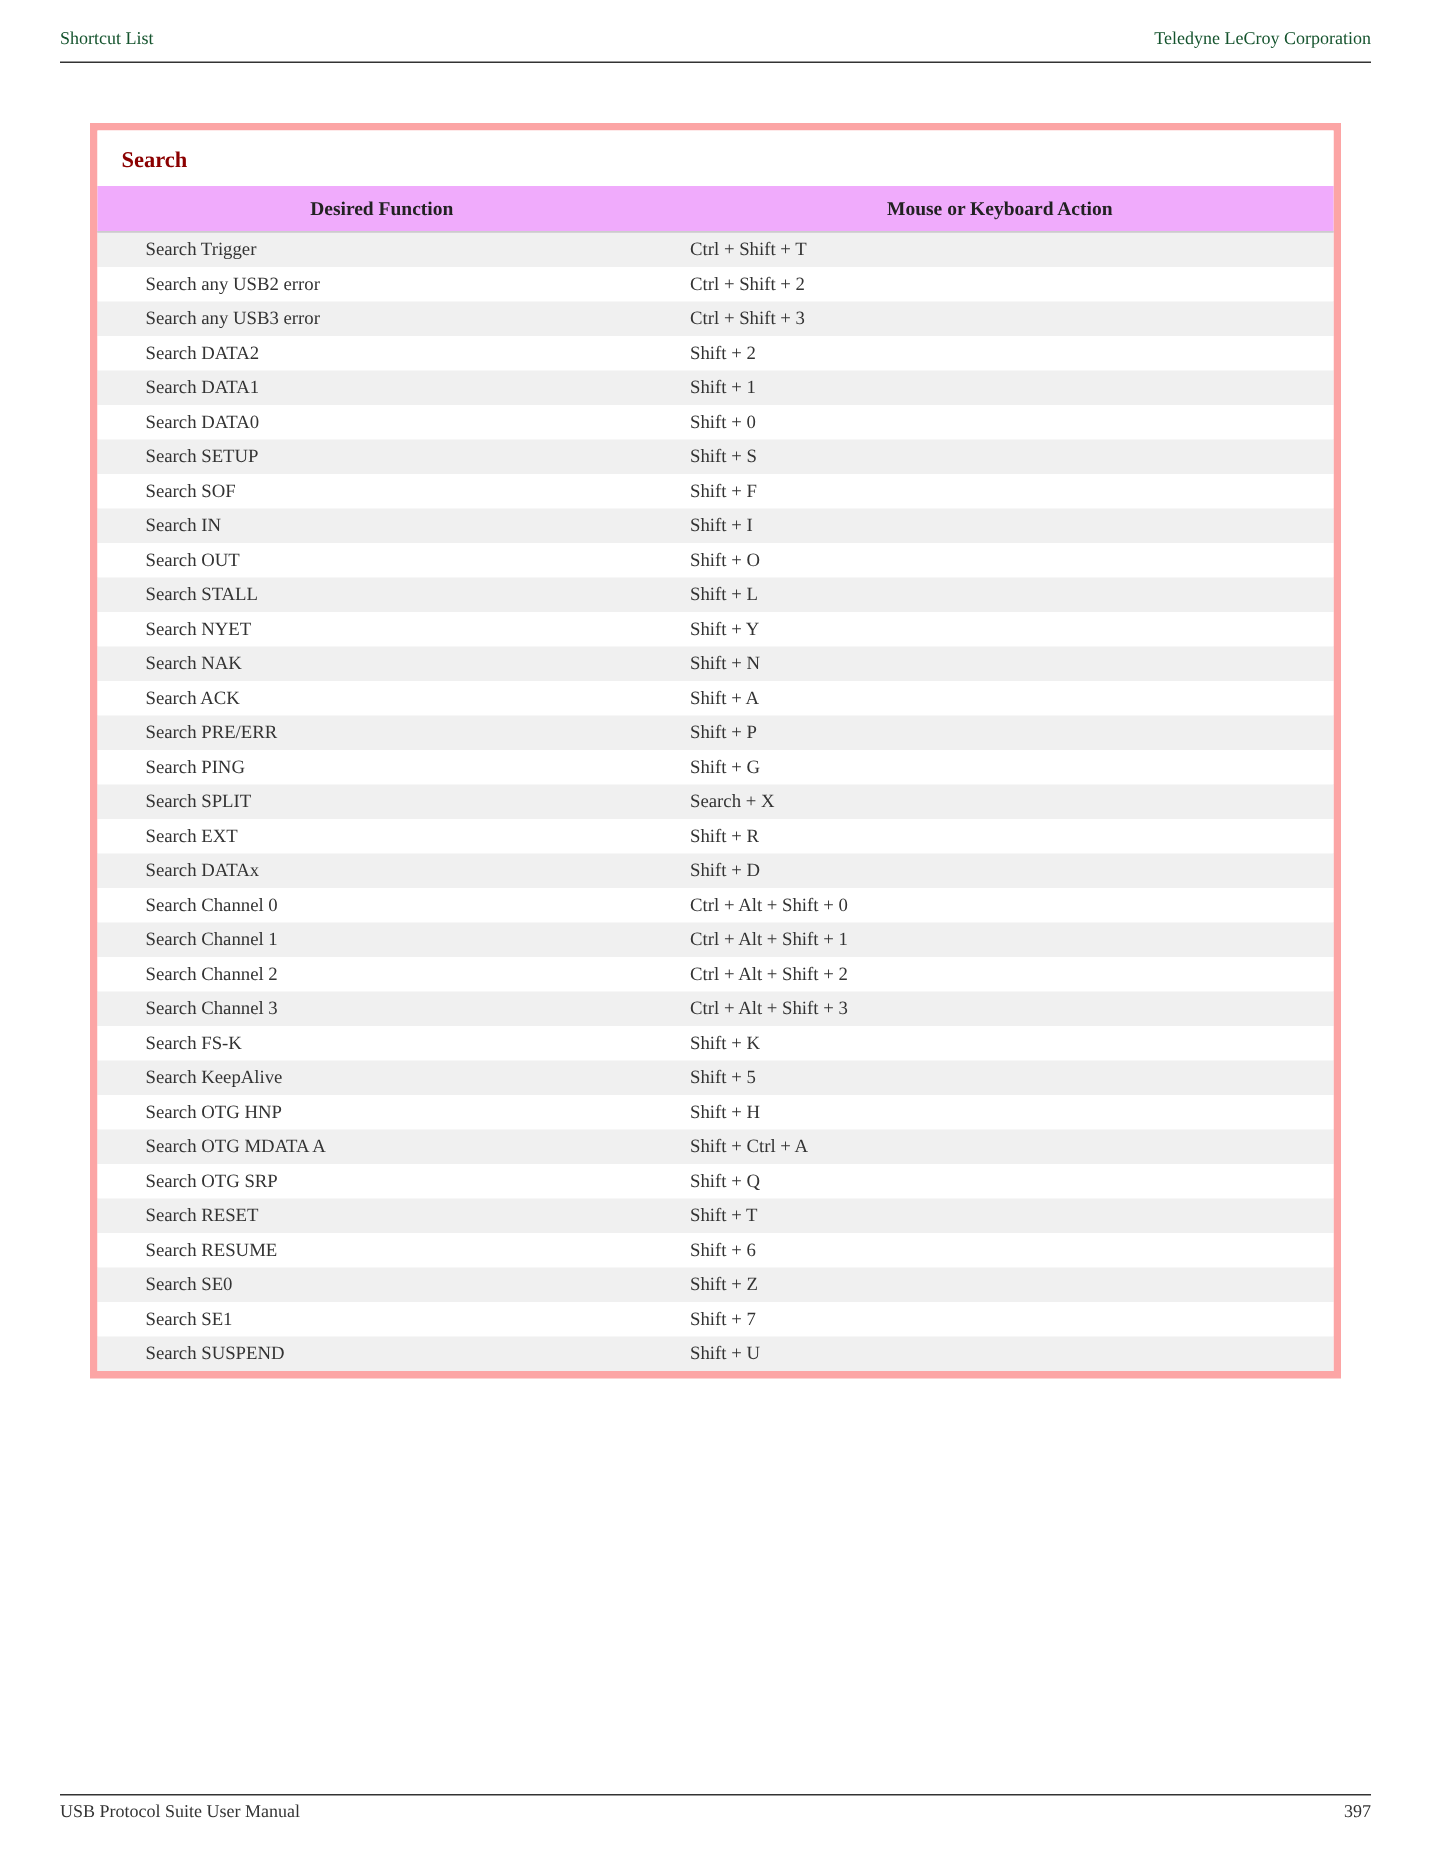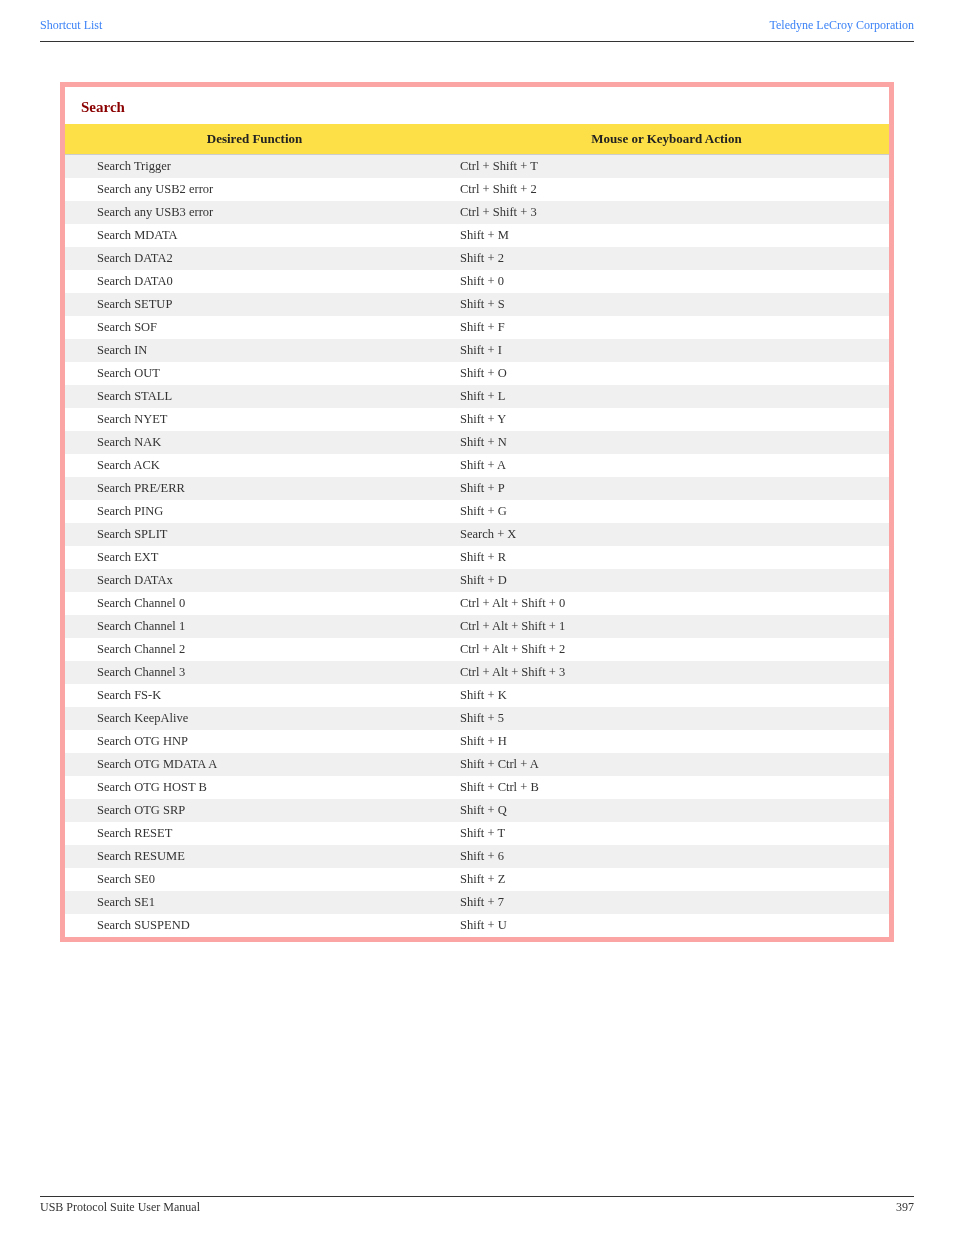--- a/index.html
+++ b/index.html
@@ -10,21 +10,21 @@
       color: #222;
       width: 954px;
       min-height: 1235px;
       position: relative;
     }
     .page-header {
       display: flex;
       justify-content: space-between;
       padding: 18px 40px 8px 40px;
       font-size: 12px;
-      color: #3b82f6;
+      color: #14532d;
     }
     .page-header-divider {
       border: none;
       border-top: 1px solid #333;
       margin: 0 40px;
     }
     .page-content {
       padding: 30px 60px 40px 60px;
     }
     .table-container {
@@ -37,21 +37,21 @@
       font-size: 15px;
       padding: 12px 16px 8px 16px;
       background: #fff;
     }
     table {
       width: 100%;
       border-collapse: collapse;
       font-size: 12.5px;
     }
     thead tr {
-      background: #fde047;
+      background: #f0abfc;
     }
     th {
       font-weight: bold;
       text-align: center;
       padding: 7px 12px;
       border-bottom: 1px solid #ccc;
       font-size: 13px;
     }
     tbody tr:nth-child(odd) {
       background: #f0f0f0;
@@ -118,28 +118,28 @@
           </tr>
           <tr>
             <td>Search any USB2 error</td>
             <td>Ctrl + Shift + 2</td>
           </tr>
           <tr>
             <td>Search any USB3 error</td>
             <td>Ctrl + Shift + 3</td>
           </tr>
           <tr>
-            <td>Search MDATA</td>
-            <td>Shift + M</td>
-          </tr>
-          <tr>
             <td>Search DATA2</td>
             <td>Shift + 2</td>
           </tr>
           <tr>
+            <td>Search DATA1</td>
+            <td>Shift + 1</td>
+          </tr>
+          <tr>
             <td>Search DATA0</td>
             <td>Shift + 0</td>
           </tr>
           <tr>
             <td>Search SETUP</td>
             <td>Shift + S</td>
           </tr>
           <tr>
             <td>Search SOF</td>
             <td>Shift + F</td>
@@ -212,24 +212,20 @@
             <td>Search KeepAlive</td>
             <td>Shift + 5</td>
           </tr>
           <tr>
             <td>Search OTG HNP</td>
             <td>Shift + H</td>
           </tr>
           <tr>
             <td>Search OTG MDATA A</td>
             <td>Shift + Ctrl + A</td>
-          </tr>
-          <tr>
-            <td>Search OTG HOST B</td>
-            <td>Shift + Ctrl + B</td>
           </tr>
           <tr>
             <td>Search OTG SRP</td>
             <td>Shift + Q</td>
           </tr>
           <tr>
             <td>Search RESET</td>
             <td>Shift + T</td>
           </tr>
           <tr>

